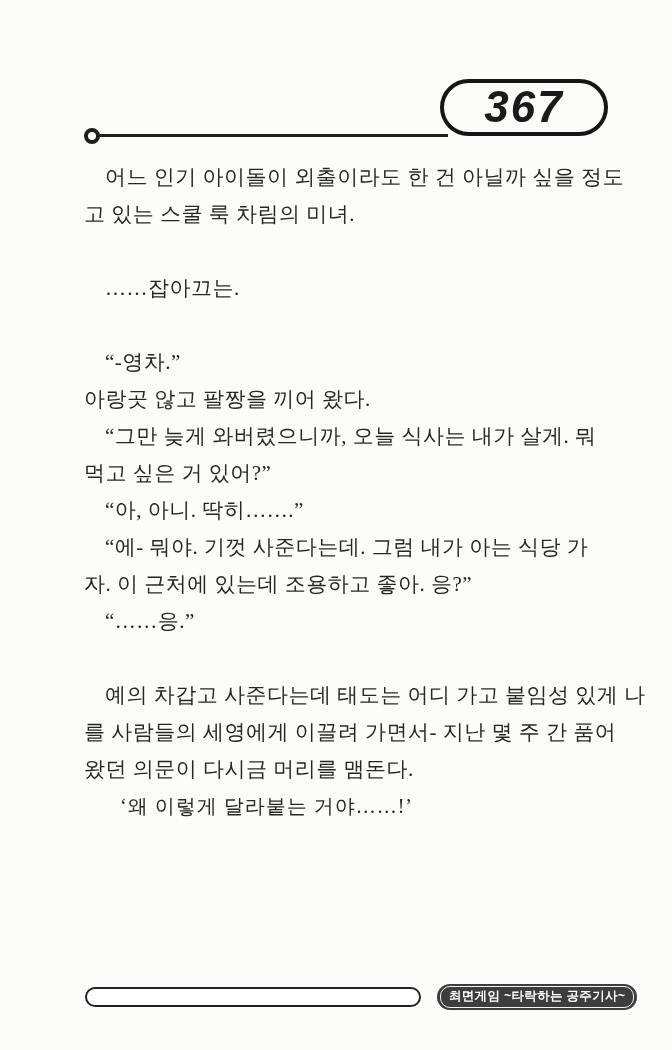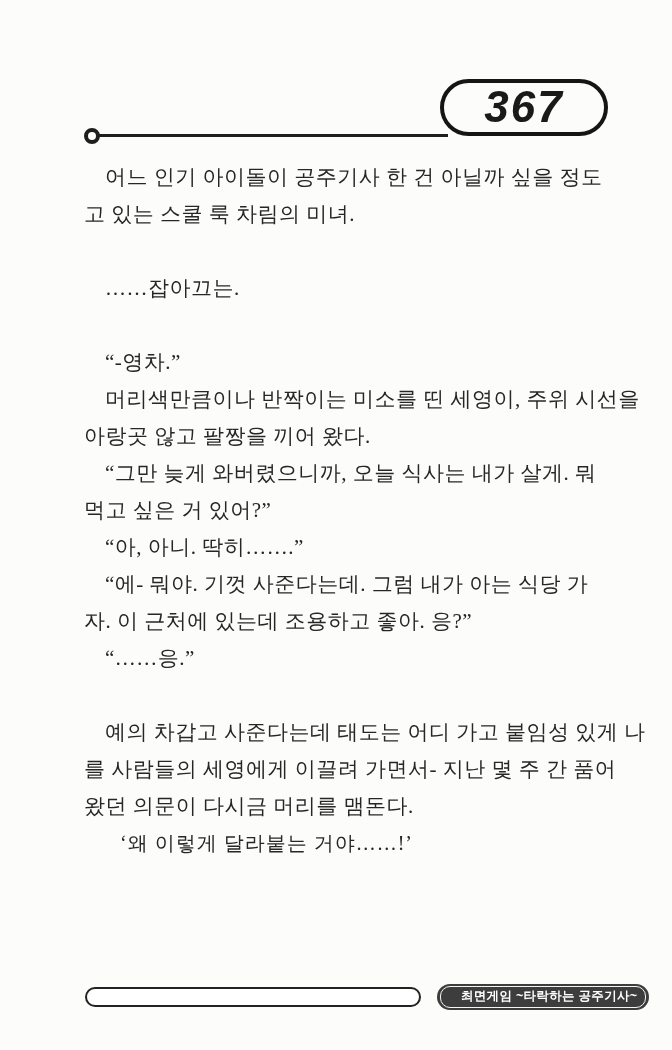--- a/index.html
+++ b/index.html
@@ -105,48 +105,47 @@
     background: #3d3d3d;
     border-radius: 13px;
     display: flex;
     align-items: center;
     box-sizing: border-box;
     padding: 2px 3px;
   }
   .series-badge-inner {
     border: 1.5px solid #f5f5f5;
     border-radius: 10px;
-    padding: 1px 8px 2px 20px;
+    padding: 1px 8px 2px 8px;
     color: #ffffff;
     font-family: "Liberation Sans", "DejaVu Sans", sans-serif;
     font-weight: bold;
     font-size: 12.5px;
     letter-spacing: 0.3px;
     white-space: nowrap;
   }
 </style>
 </head>
 <body>
 
 <div class="page">
 
   <div class="header-rule"></div>
   <div class="header-ring"></div>
   <div class="page-number-badge">
     <span class="num">367</span>
   </div>
 
   <div class="body-text">
-    <div class="line indent">어느 인기 아이돌이 공주기사 한 건 아닐까 싶을 정도</div>
+    <div class="line indent">어느 인기 아이돌이 외출이라도 한 건 아닐까 싶을 정도</div>
     <div class="line">고 있는 스쿨 룩 차림의 미녀.</div>
     <div class="line blank"></div>
     <div class="line indent">……잡아끄는.</div>
     <div class="line blank"></div>
     <div class="line indent">“-영차.”</div>
-    <div class="line indent">머리색만큼이나 반짝이는 미소를 띤 세영이, 주위 시선을</div>
     <div class="line">아랑곳 않고 팔짱을 끼어 왔다.</div>
     <div class="line indent">“그만 늦게 와버렸으니까, 오늘 식사는 내가 살게. 뭐</div>
     <div class="line">먹고 싶은 거 있어?”</div>
     <div class="line indent">“아, 아니. 딱히…….”</div>
     <div class="line indent">“에- 뭐야. 기껏 사준다는데. 그럼 내가 아는 식당 가</div>
     <div class="line">자. 이 근처에 있는데 조용하고 좋아. 응?”</div>
     <div class="line indent">“……응.”</div>
     <div class="line blank"></div>
     <div class="line indent">예의 차갑고 사준다는데 태도는 어디 가고 붙임성 있게 나</div>
     <div class="line">를 사람들의 세영에게 이끌려 가면서- 지난 몇 주 간 품어</div>

